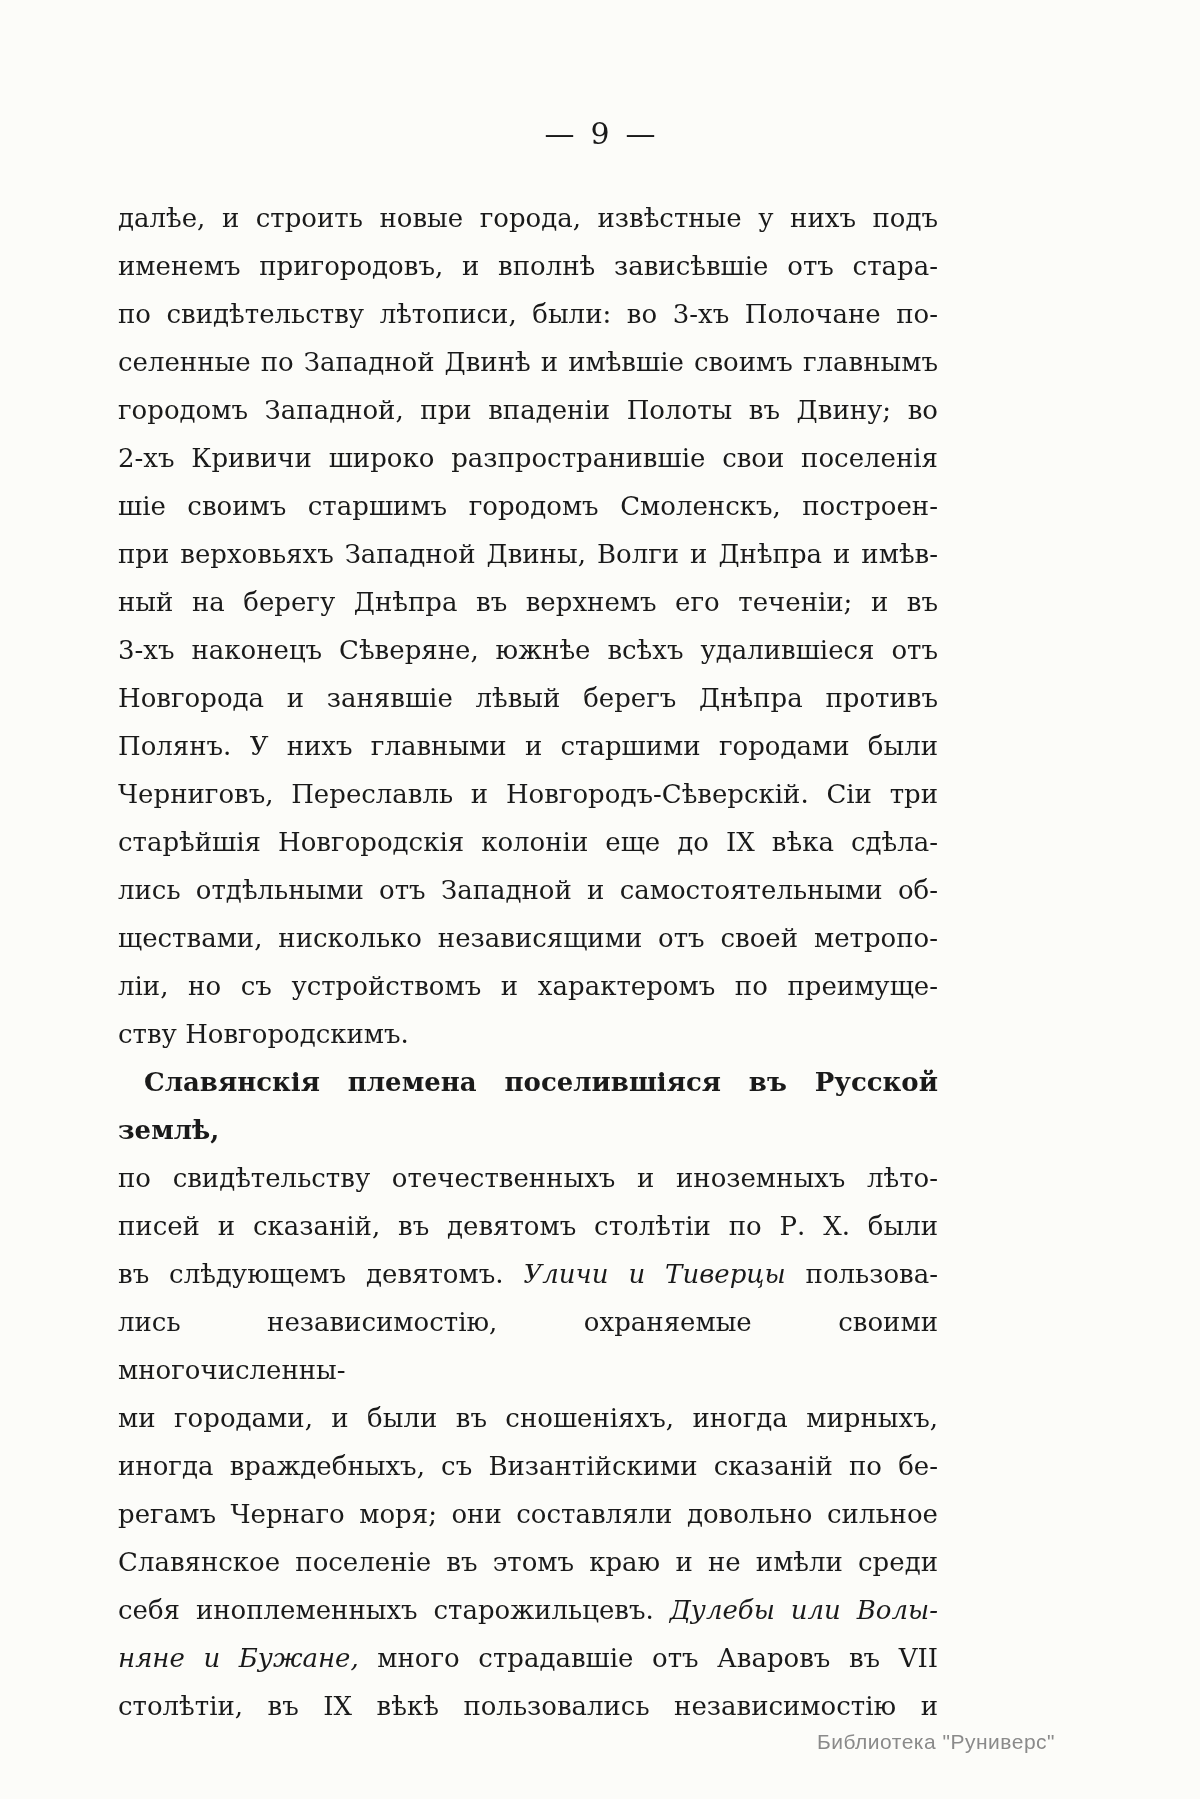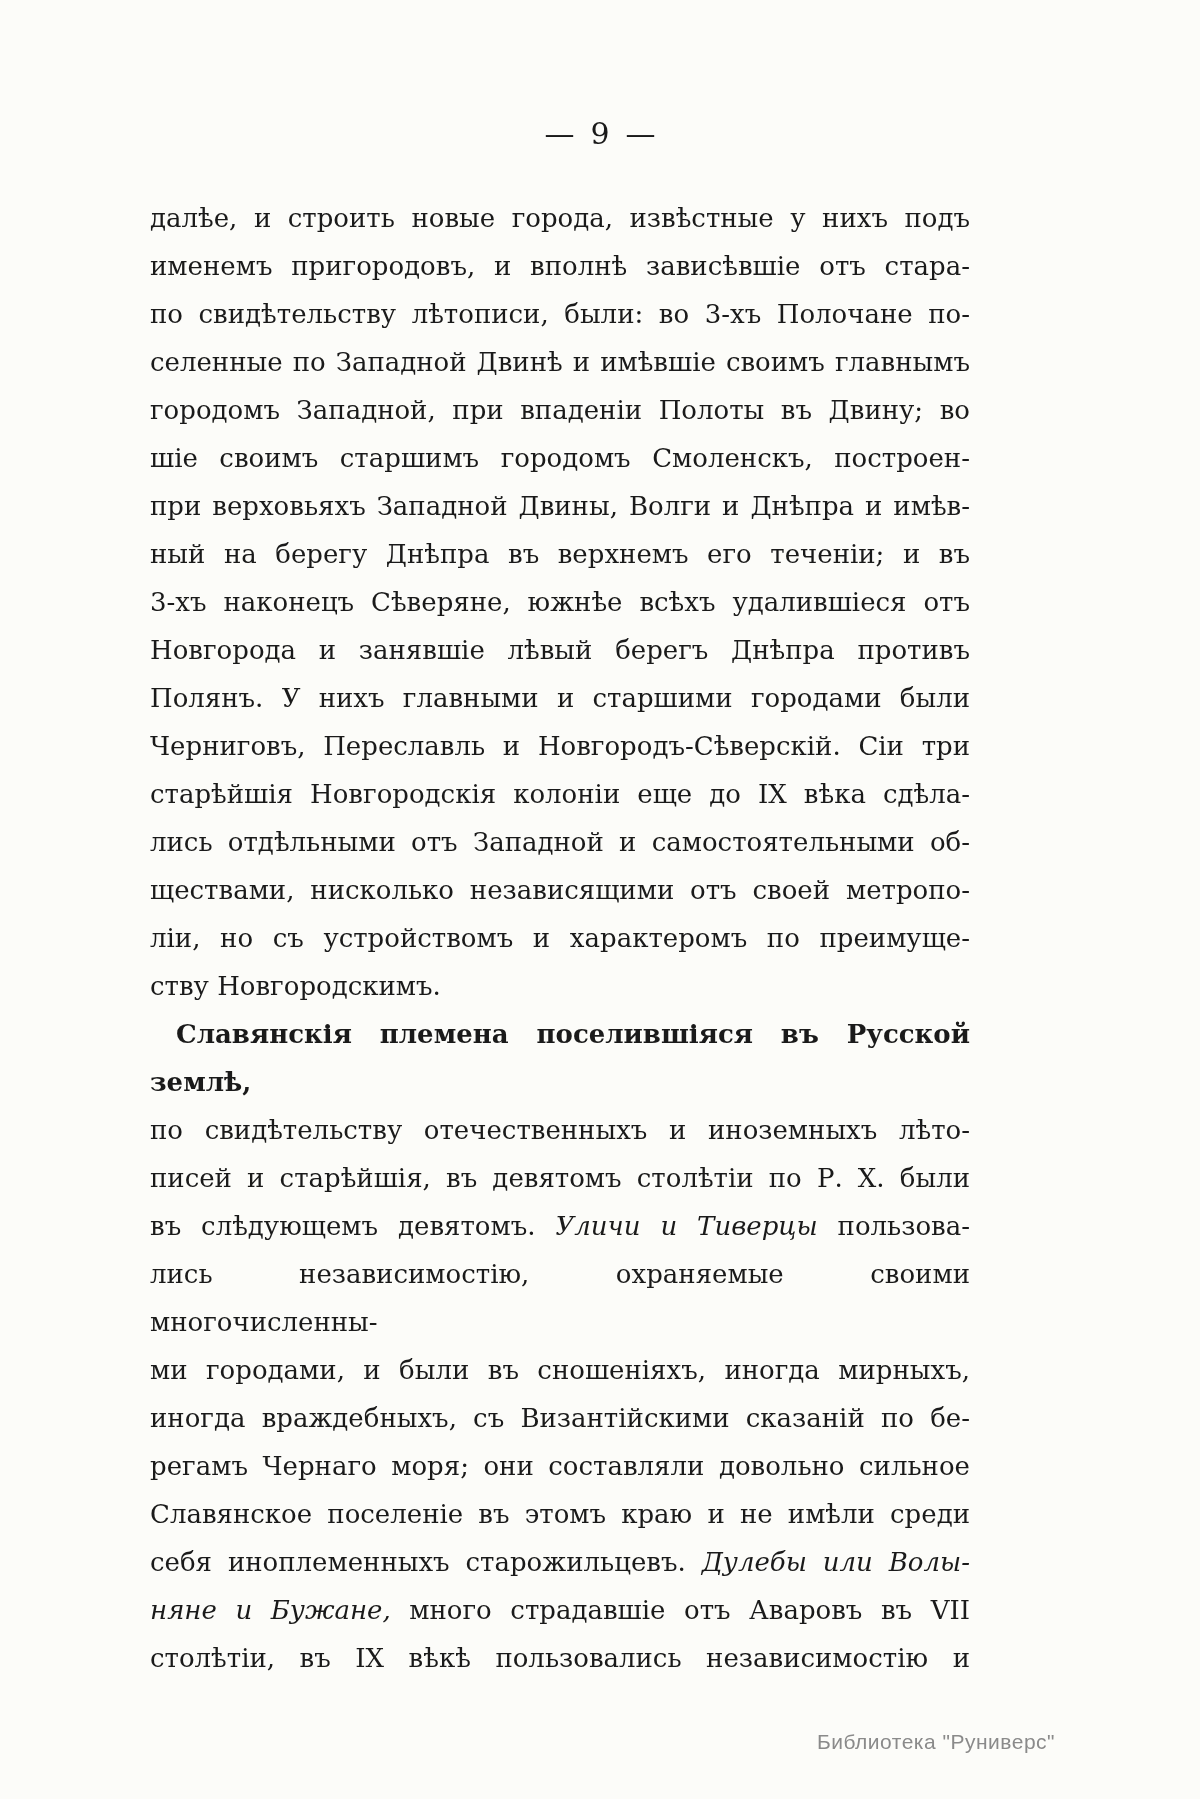--- a/index.html
+++ b/index.html
@@ -22,21 +22,20 @@
     letter-spacing: 0;
   }
   .page-header .num { display: inline-block; margin: 0 16px; }
   .text-block {
     position: absolute;
     left: 118px;
     top: 194px;
     width: 820px;
     font-size: 26px;
     line-height: 48px;
-    margin-left: 32px;
   }
   .line {
     text-align: justify;
     text-align-last: justify;
   }
   .line.no-just { text-align-last: left; }
   .line.indent { text-indent: 26px; font-weight: bold; }
   .line i { font-style: italic; }
   .watermark {
     position: absolute;
@@ -56,35 +55,36 @@
   <div class="page-header">
     <span>—</span><span class="num">9</span><span>—</span>
   </div>
 
   <div class="text-block">
       <div class="line"><span>далѣе, и строить новые города, извѣстные у нихъ подъ</span></div>
       <div class="line"><span>именемъ пригородовъ, и вполнѣ зависѣвшіе отъ стара-</span></div>
       <div class="line"><span>по свидѣтельству лѣтописи, были: во 3-хъ Полочане по-</span></div>
       <div class="line"><span>селенные по Западной Двинѣ и имѣвшіе своимъ главнымъ</span></div>
       <div class="line"><span>городомъ Западной, при впаденіи Полоты въ Двину; во</span></div>
+      <div class="line"><span>2-хъ Кривичи широко разпространившіе свои поселенія</span></div>
       <div class="line"><span>шіе своимъ старшимъ городомъ Смоленскъ, построен-</span></div>
       <div class="line"><span>при верховьяхъ Западной Двины, Волги и Днѣпра и имѣв-</span></div>
       <div class="line"><span>ный на берегу Днѣпра въ верхнемъ его теченіи; и въ</span></div>
       <div class="line"><span>3-хъ наконецъ Сѣверяне, южнѣе всѣхъ удалившіеся отъ</span></div>
       <div class="line"><span>Новгорода и занявшіе лѣвый берегъ Днѣпра противъ</span></div>
       <div class="line"><span>Полянъ. У нихъ главными и старшими городами были</span></div>
       <div class="line"><span>Черниговъ, Переславль и Новгородъ-Сѣверскій. Сіи три</span></div>
       <div class="line"><span>старѣйшія Новгородскія колоніи еще до IX вѣка сдѣла-</span></div>
       <div class="line"><span>лись отдѣльными отъ Западной и самостоятельными об-</span></div>
       <div class="line"><span>ществами, нисколько независящими отъ своей метропо-</span></div>
       <div class="line"><span>ліи, но съ устройствомъ и характеромъ по преимуще-</span></div>
       <div class="line no-just"><span>ству Новгородскимъ.</span></div>
       <div class="line indent"><span>Славянскія племена поселившіяся въ Русской землѣ,</span></div>
       <div class="line"><span>по свидѣтельству отечественныхъ и иноземныхъ лѣто-</span></div>
-      <div class="line"><span>писей и старѣйшія, въ девятомъ столѣтіи по Р. Х. были</span></div>
+      <div class="line"><span>писей и сказаній, въ девятомъ столѣтіи по Р. Х. были</span></div>
       <div class="line"><span>въ слѣдующемъ девятомъ. </span><i>Уличи и Тиверцы</i><span> пользова-</span></div>
       <div class="line"><span>лись независимостію, охраняемые своими многочисленны-</span></div>
       <div class="line"><span>ми городами, и были въ сношеніяхъ, иногда мирныхъ,</span></div>
       <div class="line"><span>иногда враждебныхъ, съ Византійскими сказаній по бе-</span></div>
       <div class="line"><span>регамъ Чернаго моря; они составляли довольно сильное</span></div>
       <div class="line"><span>Славянское поселеніе въ этомъ краю и не имѣли среди</span></div>
       <div class="line"><span>себя иноплеменныхъ старожильцевъ. </span><i>Дулебы или Волы-</i></div>
       <div class="line"><i>няне и Бужане,</i><span> много страдавшіе отъ Аваровъ въ VII</span></div>
       <div class="line"><span>столѣтіи, въ IX вѣкѣ пользовались независимостію и</span></div>
     </div>

